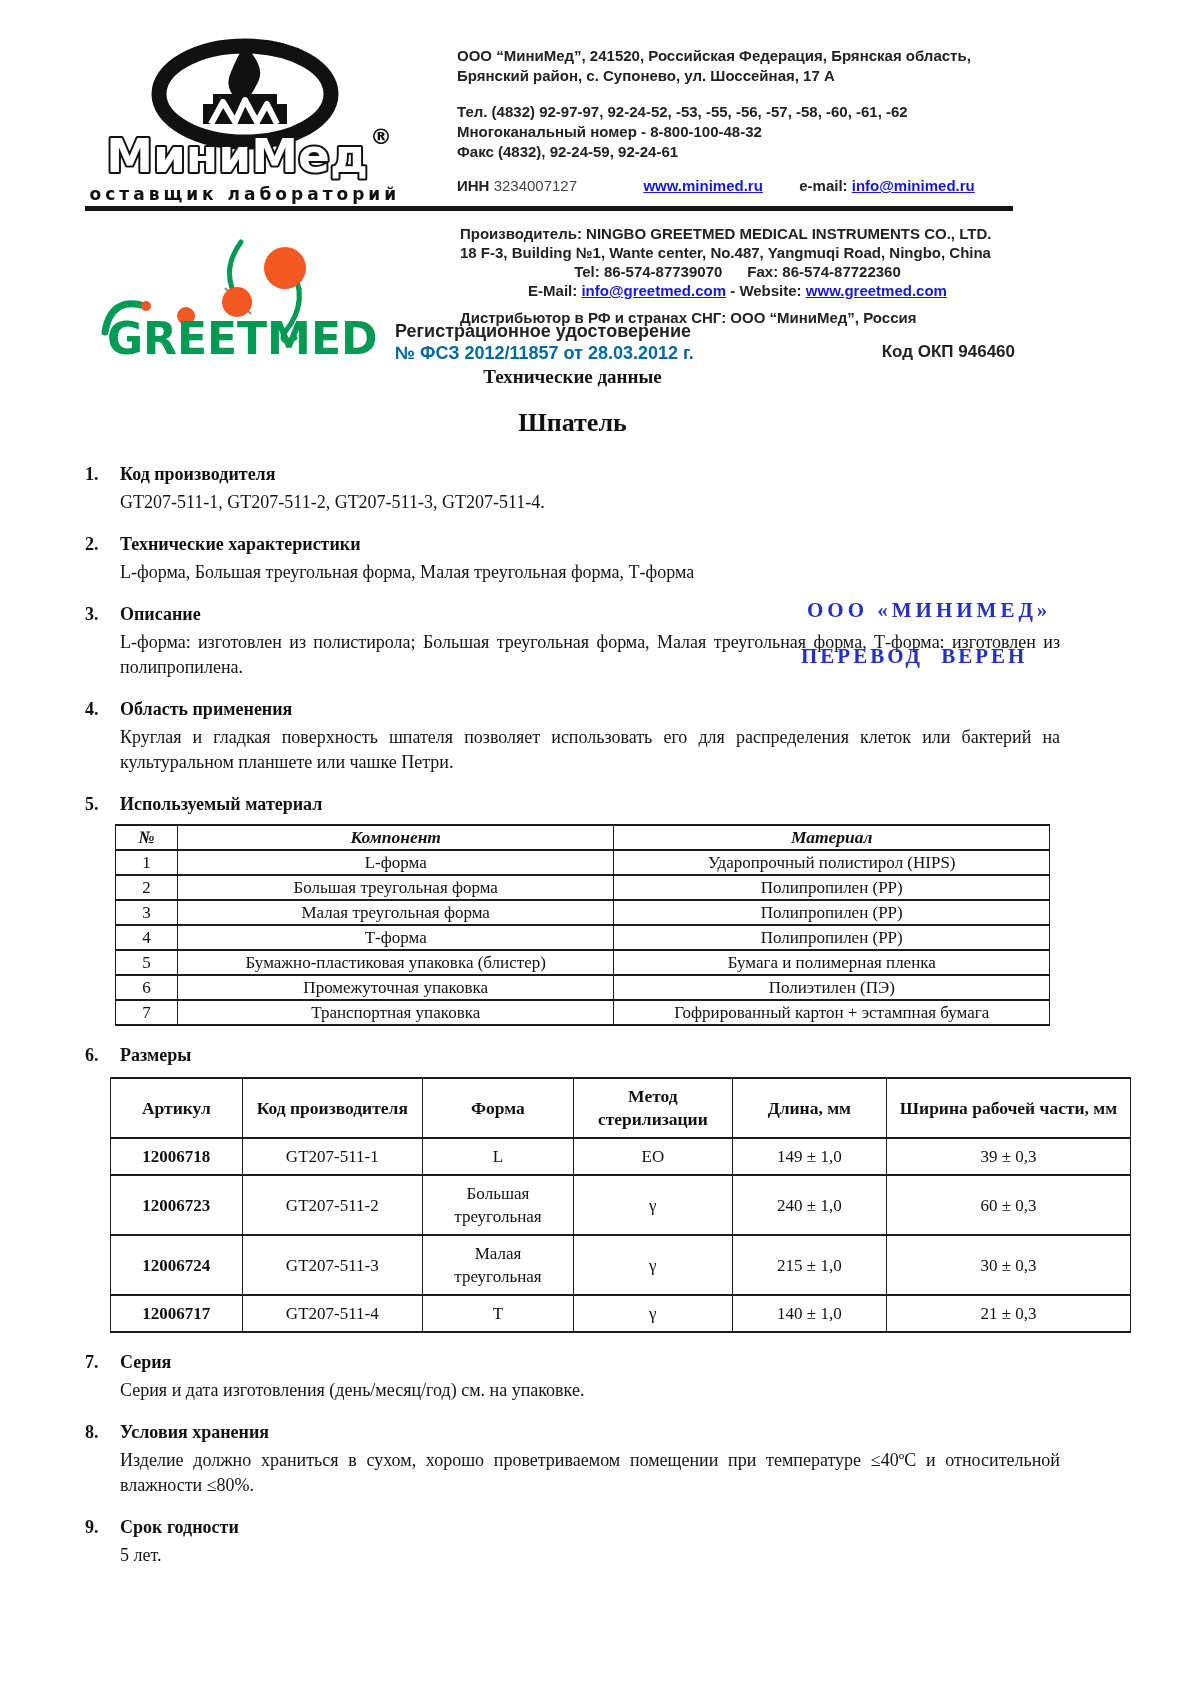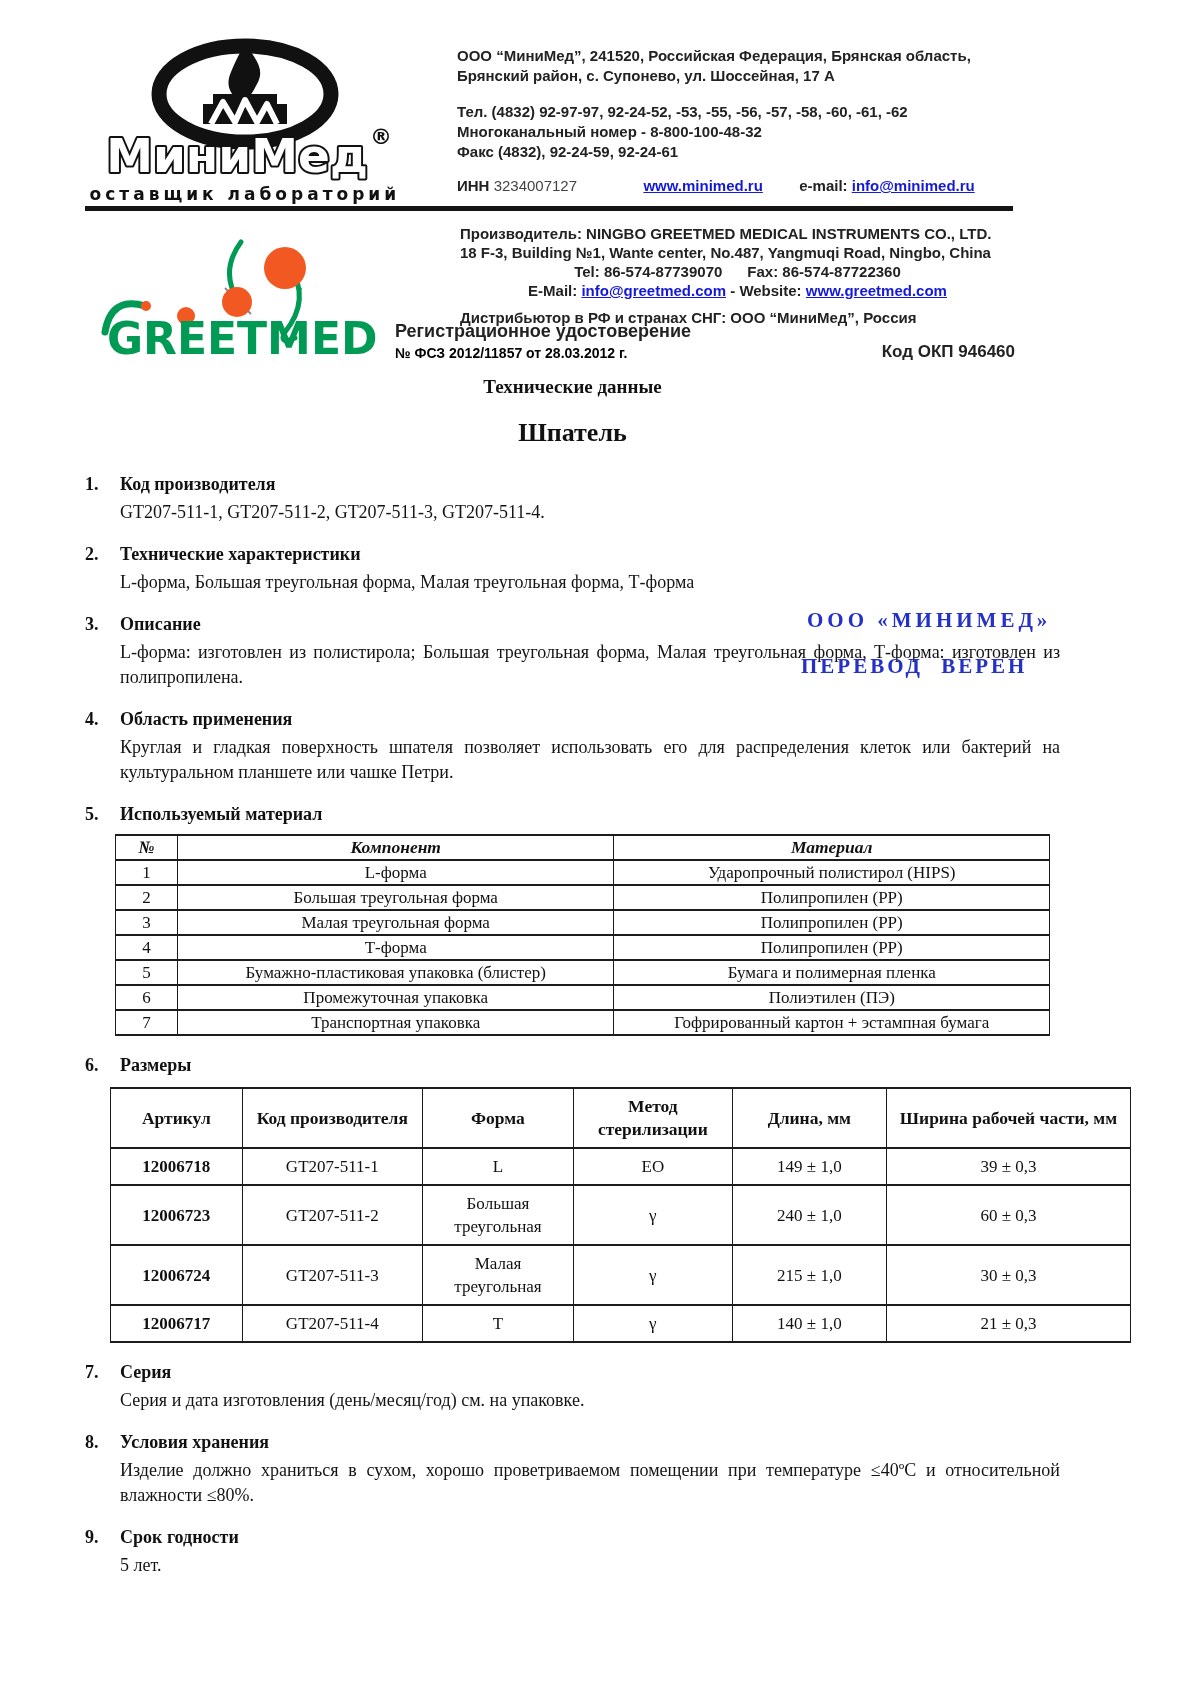--- a/index.html
+++ b/index.html
@@ -46,28 +46,28 @@
   .gm-info-col { flex:1; padding-left:45px; padding-top:4px; }
   .gm-line { font-size:15px; font-weight:bold; color:#222; line-height:19px;margin-left:20px; }
   .gm-line.center { text-align:center; }
   .gm-distrib { margin-top:8px; }
   .reg-block {
     position:absolute; left:310px; top:100px; width:620px;
     font-family:"Liberation Sans", sans-serif;
   }
   .reg-line1 { font-size:18px; font-weight:bold; color:#222; line-height:22px; }
   .reg-line2-row { display:flex; justify-content:space-between; }
-  .reg-line2 { font-size:14px; font-weight:bold; color:#000000; line-height:22px; }
+  .reg-line2 { font-size:18px; font-weight:bold; color:#0369a1; line-height:22px; }
   .okp { font-size:17px; font-weight:bold; color:#222;margin-left:32px; }
 
   
   .doc {
     position:absolute; left:85px; top:366px; width:975px;
   }
-  .doc-title1 { text-align:center; font-size:19px; font-weight:bold; margin-bottom:20px;margin-top:10px; }
+  .doc-title1 { text-align:center; font-size:19px; font-weight:bold; margin-bottom:20px; }
   .doc-title2 { text-align:center; font-size:26px; font-weight:bold; margin-bottom:24px; }
 
   .section { margin-bottom:17px; position:relative; }
   .sec-head { display:flex; font-size:18px; font-weight:bold; line-height:24px; margin-bottom:4px; }
   .sec-num { width:35px; flex:0 0 35px; }
   .sec-body {
     margin-left:35px; font-size:18px; line-height:25px;
     text-align:justify; color:#141414;
   }
 

